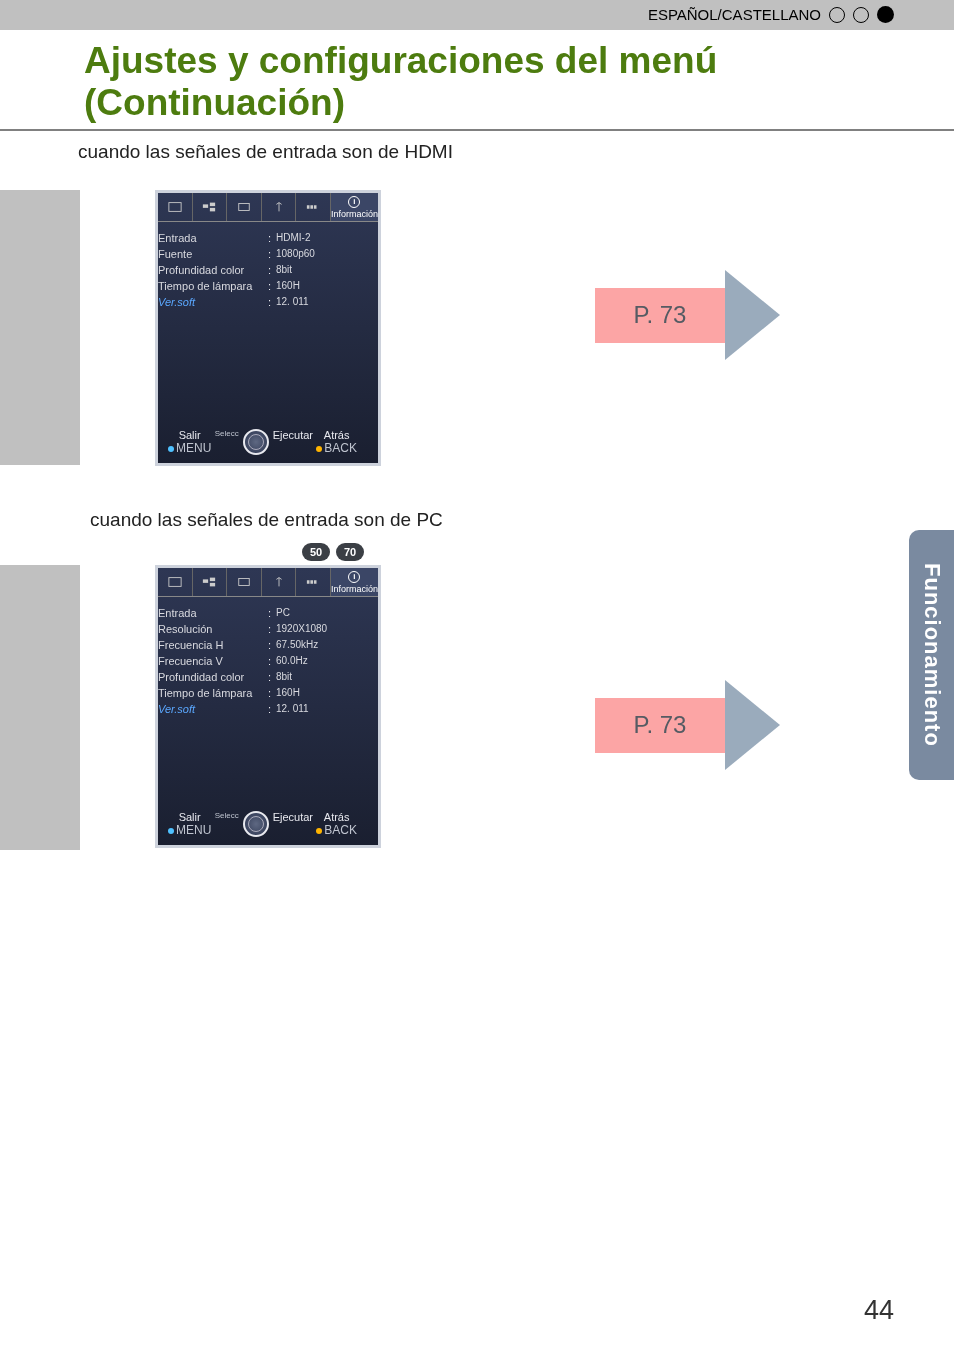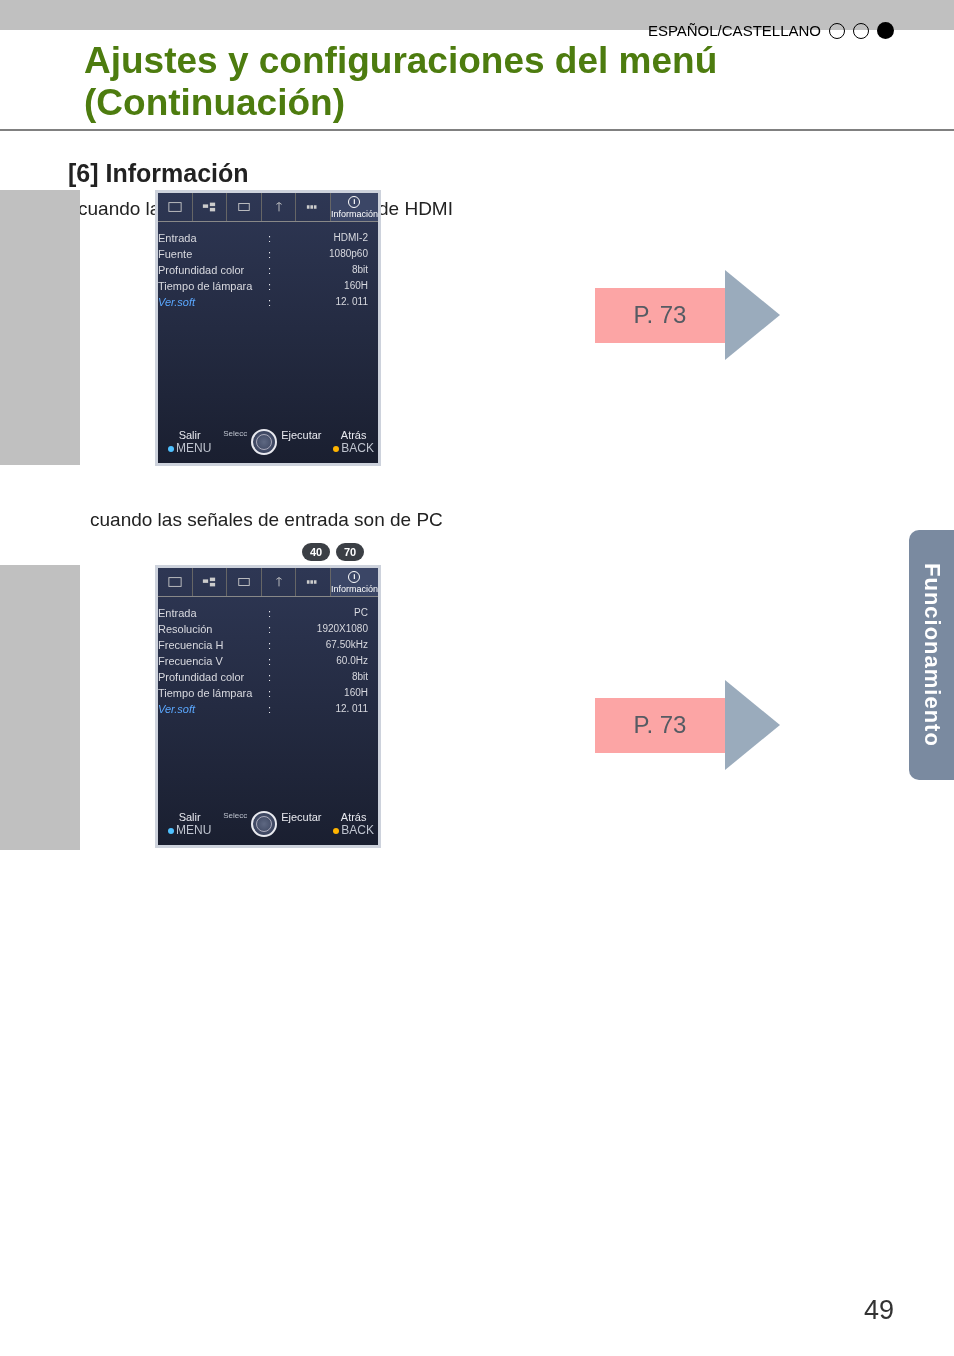--- a/index.html
+++ b/index.html
@@ -1,40 +1,40 @@
 <!DOCTYPE html>
 <html><head>
 <meta charset="utf-8">
 <style>
   body { margin:0; padding:0; background:#fff; font-family:Arial,Helvetica,sans-serif; width:954px; }
   .page { position:relative; width:954px; height:1356px; background:#fff; }
   .header-bar { height:30px; background:#c0c0c0; }
-  .lang-row { position:absolute; top:22px; right:60px; font-size:15px; color:#000; display:flex; align-items:center; gap:8px; }
+  .lang-row { position:absolute; top:6px; right:60px; font-size:15px; color:#000; display:flex; align-items:center; gap:8px; }
   .dot-open { width:14px; height:14px; border:1.5px solid #000; border-radius:50%; }
   .dot-filled { width:17px; height:17px; background:#000; border-radius:50%; }
   .title-main { font-size:37px; font-weight:bold; color:#4d7c0f; margin:10px 0 0 84px; }
   .rule { height:2px; background:#808080; margin:5px 0 0 0; }
   .section-title { font-size:25px; font-weight:bold; color:#222; margin:28px 0 0 68px; }
   .subtitle { font-size:19px; color:#222; margin:10px 0 0 78px; }
 
   .grey-strip { position:absolute; left:0; width:80px; background:#c0c0c0; }
 
   .menu-box { position:absolute; width:220px; background:linear-gradient(#2e3754,#1a1f30); border:3px solid #cdd2dc; color:#e8e9ef; font-size:11px; }
   .menu-tabs { display:flex; border-bottom:1px solid #888; height:28px; }
   .tab { flex:1; border-right:1px solid #666; display:flex; align-items:center; justify-content:center; font-size:10px; }
   .tab:last-child { border-right:none; }
   .tab-active { background:#3b4666; color:#fff; display:flex; flex-direction:column; align-items:center; justify-content:center; font-size:9px; }
   .info-icon { width:10px; height:10px; border:1.5px solid #fff; border-radius:50%; display:flex; align-items:center; justify-content:center; font-weight:bold; font-size:8px; margin-bottom:1px; }
   .menu-body { padding:10px 10px 4px 0; }
   .row { display:flex; margin-bottom:4px; font-size:11px; }
   .row .lbl { flex:0 0 110px; color:#d8d9df; }
   .row .col { flex:0 0 8px; }
-  .row .val { flex:1; text-align:right; font-size:10px; color:#d8d9df; }
+  .row .val { flex:1; text-align:left; font-size:10px; color:#d8d9df; }
   .row.link .lbl { color:#5ba8ff;font-style:italic; }
-  .menu-footer { display:flex; align-items:center; justify-content:space-between; padding:4px 4px 6px 10px; font-size:10px; }
+  .menu-footer { display:flex; align-items:center; justify-content:space-between; padding:4px 21px 6px 10px; font-size:10px; }
   .mf-left, .mf-mid, .mf-right { display:flex; flex-direction:column; align-items:center; }
   .mf-left .top, .mf-right .top { font-size:11px; color:#e8e9ef; }
   .mf-left .bot, .mf-right .bot { font-size:12px; color:#bfc4cf; }
   .mf-left .dot { display:inline-block; width:6px; height:6px; border-radius:50%; background:#4fc1ff; margin-right:2px; }
   .mf-right .dot { display:inline-block; width:6px; height:6px; border-radius:50%; background:#ffb400; margin-right:2px; }
   .knob { width:22px; height:22px; border:2px solid #e8e9ef; border-radius:50%; background:radial-gradient(#5e6882,#2c3550); position:relative; }
   .knob::before { content:""; position:absolute; left:3px; top:3px; width:14px; height:14px; border:1px solid #aab; border-radius:50%; }
   .mf-center { display:flex; align-items:flex-start; gap:4px; }
   .mf-exec { font-size:11px; }
 
@@ -59,21 +59,20 @@
   <div class="lang-row">
     <span>ESPAÑOL/CASTELLANO</span>
     <span class="dot-open"></span>
     <span class="dot-open"></span>
     <span class="dot-filled"></span>
   </div>
 
   <h1 class="title-main">Ajustes y configuraciones del menú (Continuación)</h1>
   <div class="rule"></div>
 
-  <div class="section-title">[6] Información</div>
   <div class="subtitle">cuando las señales de entrada son de HDMI</div>
 
   <div class="grey-strip" style="top:190px; height:275px;"></div>
 
   <div class="menu-box" style="left:155px; top:190px; height:270px;">
     <div class="menu-tabs">
       <div class="tab">
           <svg viewBox="0 0 16 12">
             <rect x="1" y="1" width="14" height="10" fill="none" stroke="#ccc"></rect>
           </svg>
@@ -152,21 +151,21 @@
   </div>
 
   <div class="arrow-wrap" style="left:595px; top:270px;">
     <div class="arrow-body">P. 73</div>
     <div class="arrow-head"></div>
   </div>
 
   <div class="subtitle" style="position:absolute; top:497px; left:78px; margin:12px;">cuando las señales de entrada son de PC</div>
 
   <div class="badges" style="left:302px; top:543px;">
-    <div class="badge">40</div>
+    <div class="badge">50</div>
     <div class="badge">70</div>
   </div>
 
   <div class="grey-strip" style="top:565px; height:285px;"></div>
 
   <div class="menu-box" style="left:155px; top:565px; height:277px;">
     <div class="menu-tabs">
       <div class="tab">
           <svg viewBox="0 0 16 12">
             <rect x="1" y="1" width="14" height="10" fill="none" stroke="#ccc"></rect>
@@ -257,14 +256,14 @@
 
   <div class="arrow-wrap" style="left:595px; top:680px;">
     <div class="arrow-body">P. 73</div>
     <div class="arrow-head"></div>
   </div>
 
   <div class="side-tab">
     <span>Funcionamiento</span>
   </div>
 
-  <div class="page-num">49</div>
+  <div class="page-num">44</div>
 </div>
 
 </body></html>

